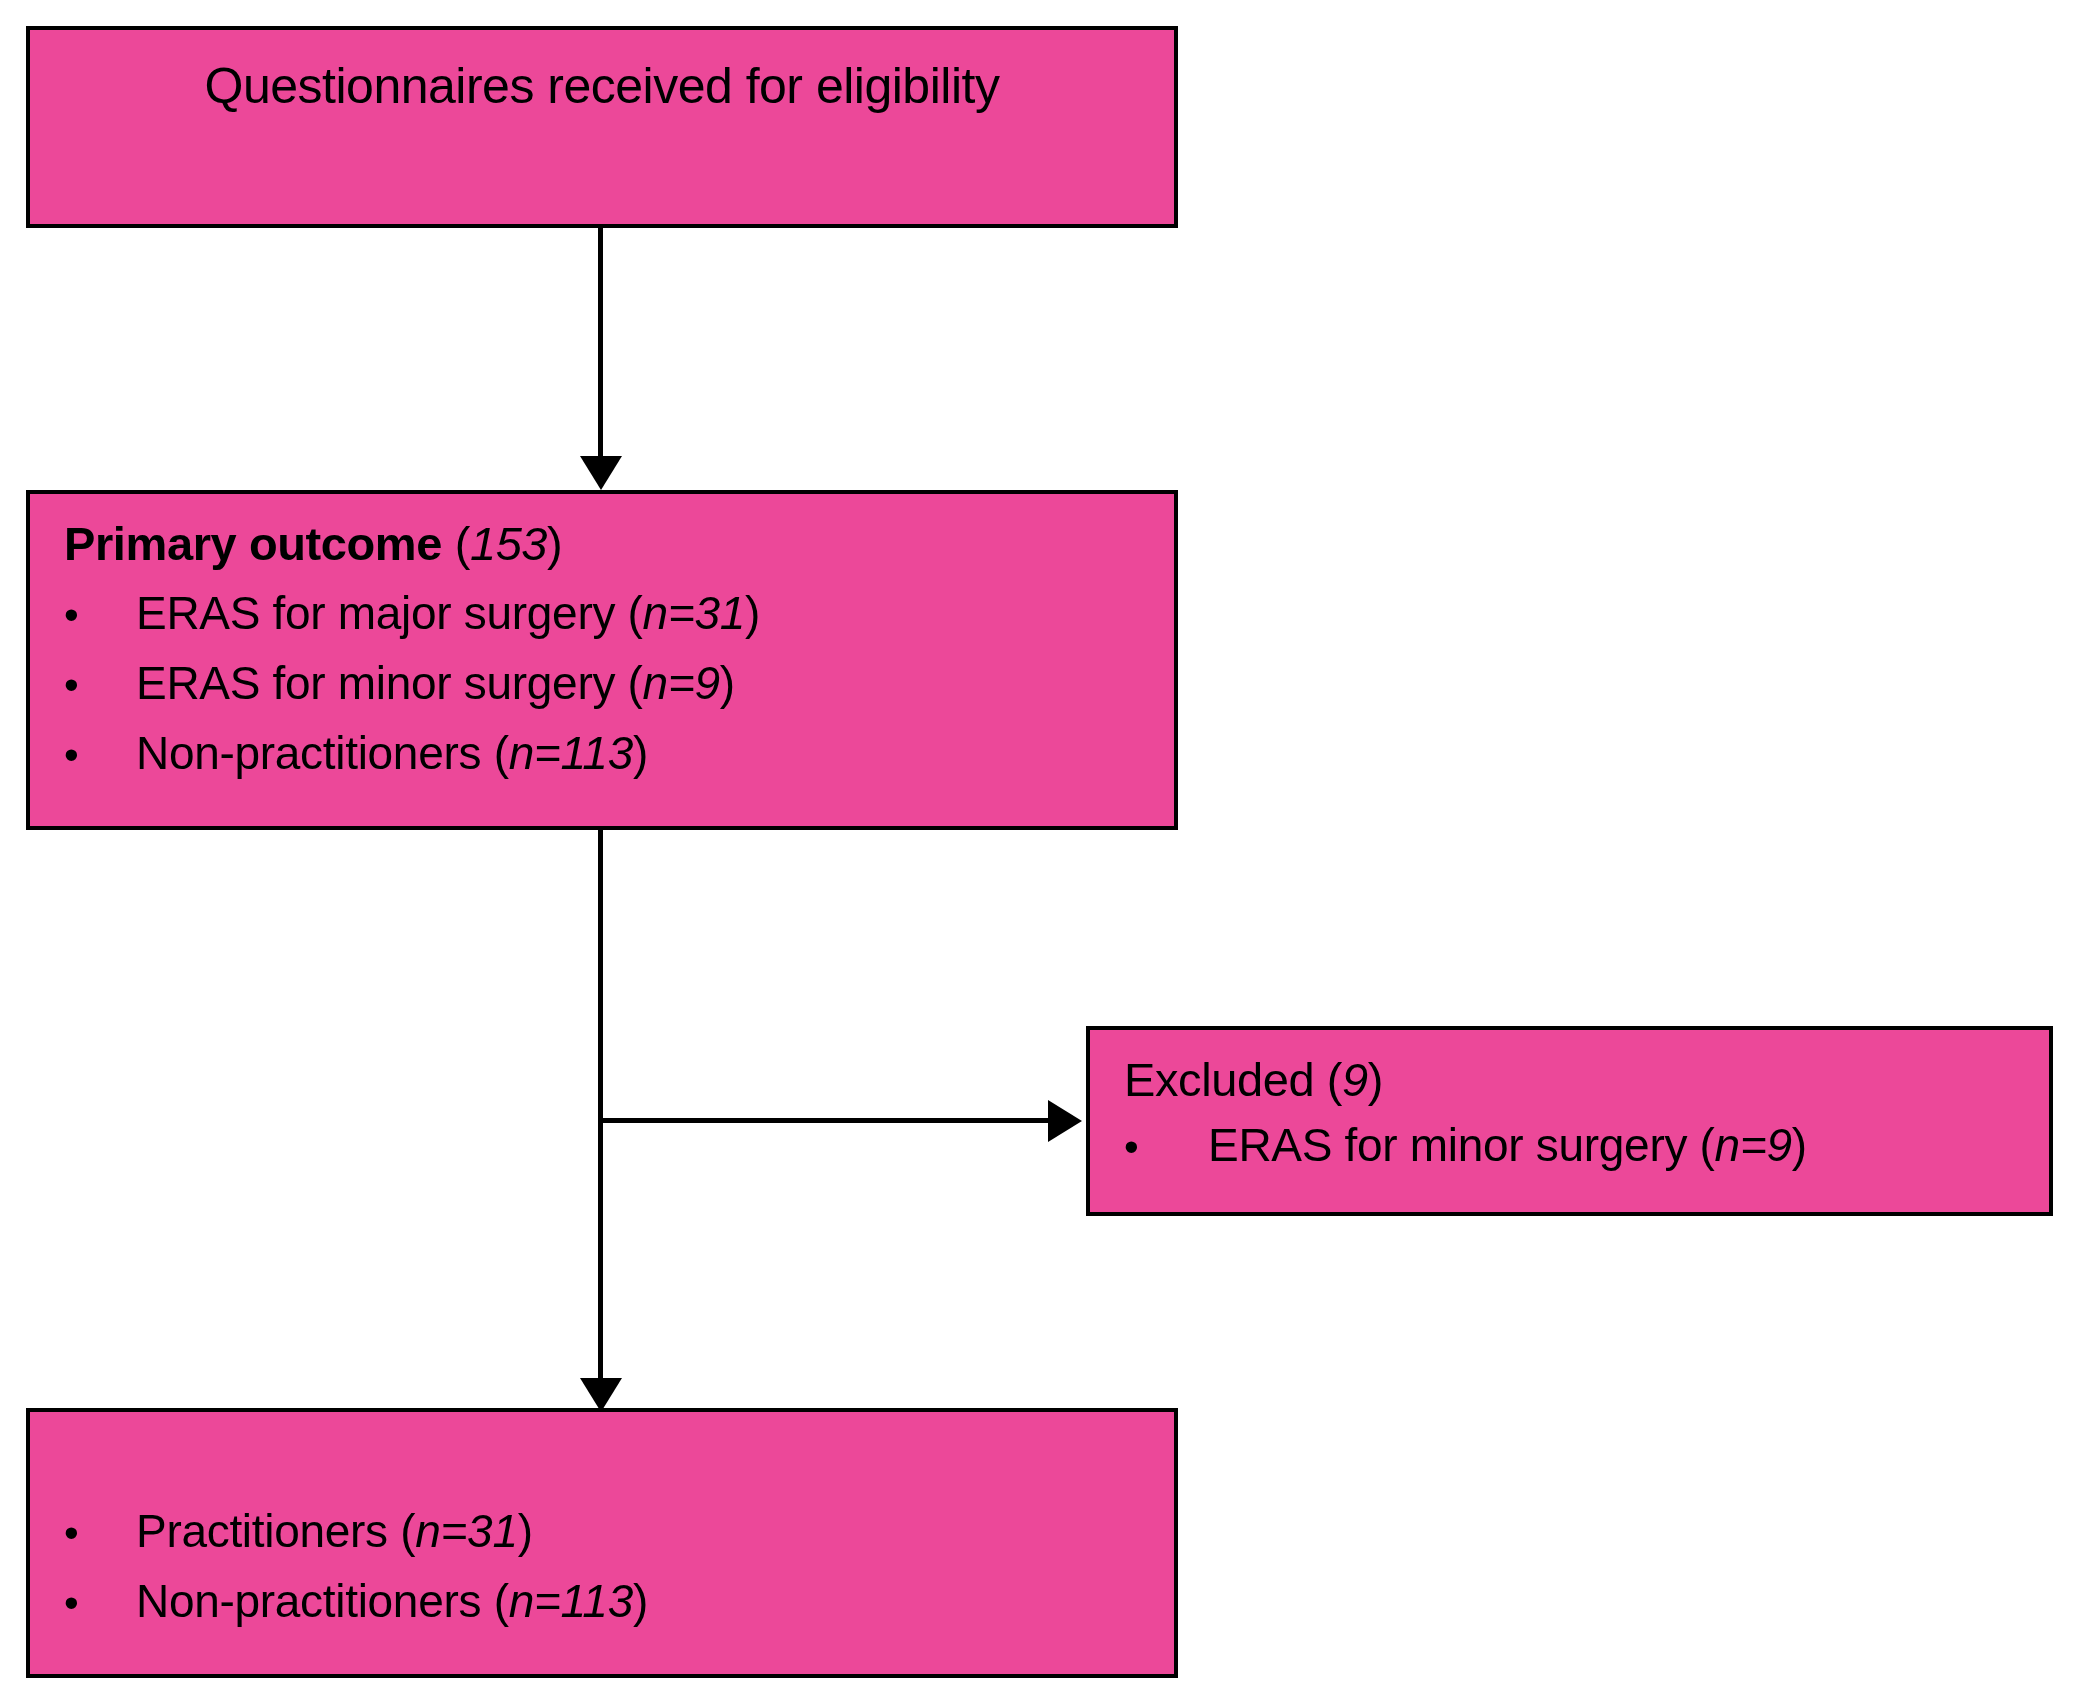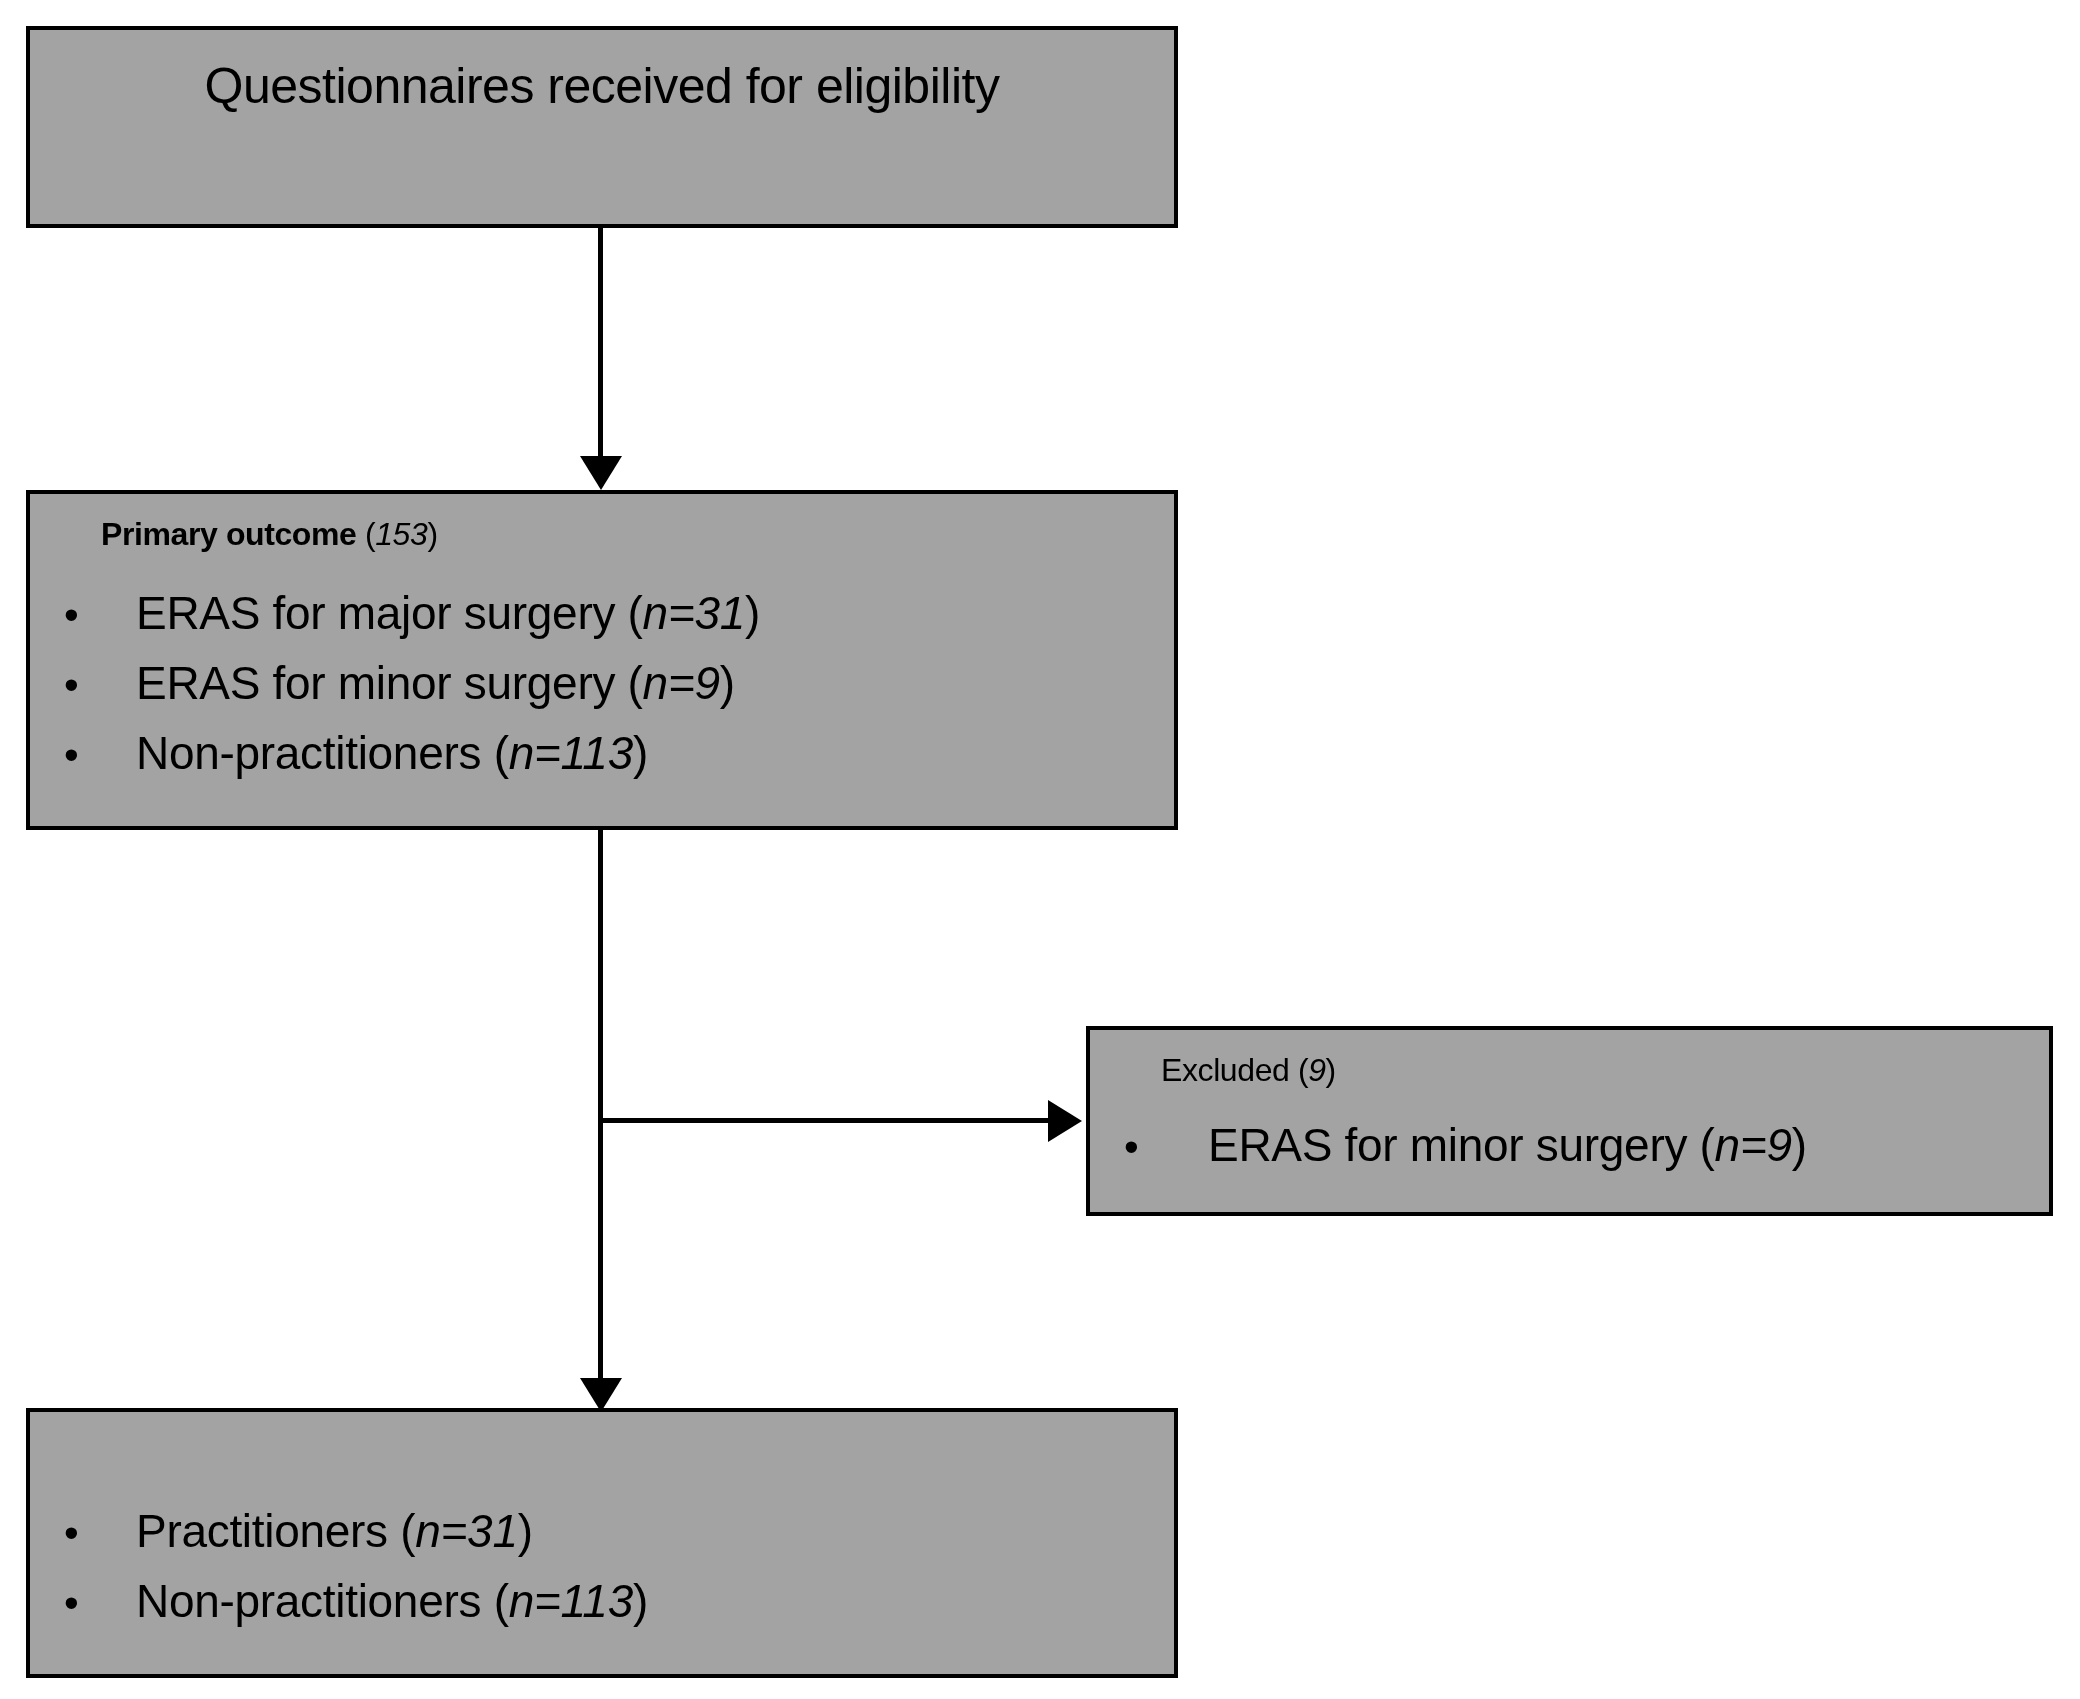--- a/index.html
+++ b/index.html
@@ -17,21 +17,21 @@
     height: 1699px;
     background: #ffffff;
     overflow: hidden;
   }
 
   
   .node-box {
     position: absolute;
     box-sizing: border-box;
     border: 4px solid #000000;
-    background: #a3a3a3;
+    background: #ec4899;
   }
 
   #box-eligibility {
     left: 26px;
     top: 26px;
     width: 1152px;
     height: 202px;
   }
   #box-primary {
     left: 26px;
@@ -65,24 +65,23 @@
   }
   .centered-block .line-2 {
     display: block;
     margin-top: 6px;
   }
 
   .heading {
     position: absolute;
     left: 34px;
     top: 22px;
-    font-size: 32px;
+    font-size: 47px;
     letter-spacing: -0.4px;
     white-space: nowrap;
-    margin-left: 37px;
   }
   .heading .h-strong {
     font-weight: bold;
   }
   .heading .h-underline {
     text-underline-offset: 6px;
     text-decoration-thickness: 6px;
   }
 
   .bullet-list {

